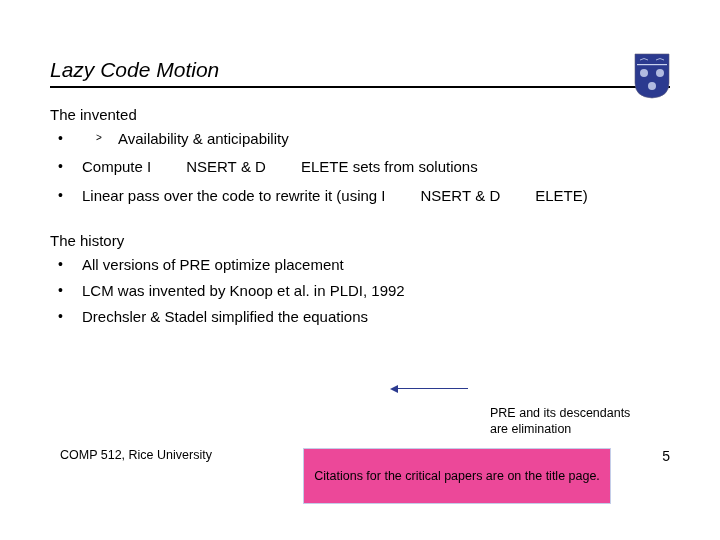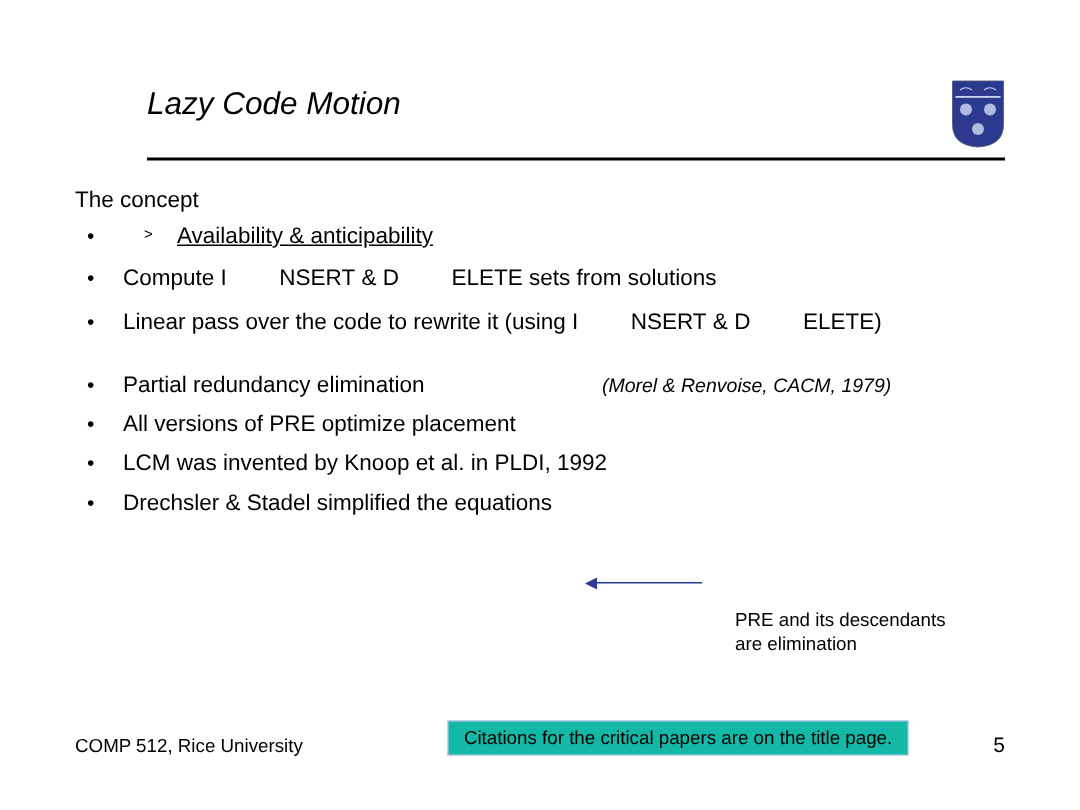--- a/index.html
+++ b/index.html
@@ -13,23 +13,22 @@
     overflow: hidden;
   }
   .slide {
     padding: 58px 50px 0 50px;
   }
   .header {
     display: flex;
     align-items: flex-start;
     justify-content: space-between;
     border-bottom: 2px solid #000;
-    padding-bottom: 23px;
+    padding-bottom: 4px;
     margin-bottom: 18px;
-    margin-left: 48px;
   }
   .title {
     font-size: 21px;
     font-style: italic;
   }
   .logo {
     width: 36px;
     height: 46px;
     position: absolute;
     right: 50px;
@@ -59,21 +58,20 @@
     content: "•";
     position: absolute;
     left: 8px;
     top: 0;
     font-size: 14px;
   }
   ul.sub {
     list-style: none;
     padding-left: 12px;
     margin-top: 2px;
-    text-decoration: underline;
   }
   ul.sub > li {
     position: relative;
     padding-left: 24px;
     font-size: 15px;
     line-height: 1.35;
   }
   ul.sub > li::before {
     content: ">";
     position: absolute;
@@ -113,34 +111,34 @@
     position: absolute;
     left: 490px;
     top: 378px;
     font-size: 12.5px;
     line-height: 1.25;
     width: 200px;
     margin-top: 28px;
   }
   .footer {
     position: absolute;
-    left: 50px;
+    left: 60px;
     right: 50px;
     bottom: 36px;
     display: flex;
-    align-items: flex-end;
+    align-items: flex-start;
     justify-content: space-between;
     font-size: 12.5px;
   }
   .footer-left { flex: 0 0 auto; }
   .footer-mid {
     flex: 0 0 auto;
-    background: #14b8a6;
+    background: #ec4899;
     border: 1px solid #c4cde8;
-    padding: 4px 10px;
+    padding: 20px 10px;
     margin-left: 40px;
   }
   .footer-right { flex: 0 0 auto; font-size: 14px; }
   .sc { font-variant: small-caps; padding-left: 35px; }
 </style>
 </head>
 <body>
 
 <div class="slide">
   <div class="header">
@@ -153,40 +151,36 @@
       <rect x="3" y="3" width="30" height="8" fill="#2b3a8f"></rect>
       <rect x="3" y="11" width="30" height="1.2" fill="#c9d2ee"></rect>
       <circle cx="10" cy="20" r="4" fill="#c9d2ee" opacity="0.85"></circle>
       <circle cx="26" cy="20" r="4" fill="#c9d2ee" opacity="0.85"></circle>
       <circle cx="18" cy="33" r="4" fill="#c9d2ee" opacity="0.85"></circle>
       <path d="M6 7 Q10 4 14 7" stroke="#c9d2ee" stroke-width="0.8" fill="none"></path>
       <path d="M22 7 Q26 4 30 7" stroke="#c9d2ee" stroke-width="0.8" fill="none"></path>
     </svg>
   </div>
 
-  <div class="section-label">The concept</div>
+  <div class="section-label">The invented</div>
   <ul class="top">
     <li>
       <ul class="sub">
         <li>Availability &amp; anticipability</li>
       </ul>
     </li>
     <li><span>Compute I<span class="sc">NSERT</span> &amp; D<span class="sc">ELETE</span> sets from solutions</span></li>
     <li><span>Linear pass over the code to rewrite it  (using I<span class="sc">NSERT</span> &amp; D<span class="sc">ELETE</span>)</span></li>
   </ul>
 
   <div class="gap"></div>
 
   <div class="history">
+    <div class="section-label">The history</div>
     <ul class="top">
-      <li>
-        <span>Partial redundancy elimination</span>
-        <span style="display:inline-block; width:110px;"></span>
-        <span class="cite">(Morel &amp; Renvoise, CACM, 1979)</span>
-      </li>
       <li>
         <span>All versions of PRE optimize placement</span>
       </li>
       <li>LCM was invented by Knoop et al. in PLDI, 1992</li>
       <li>Drechsler &amp; Stadel simplified the equations</li>
     </ul>
   </div>
 </div>
 
 <div class="arrow-wrap">

